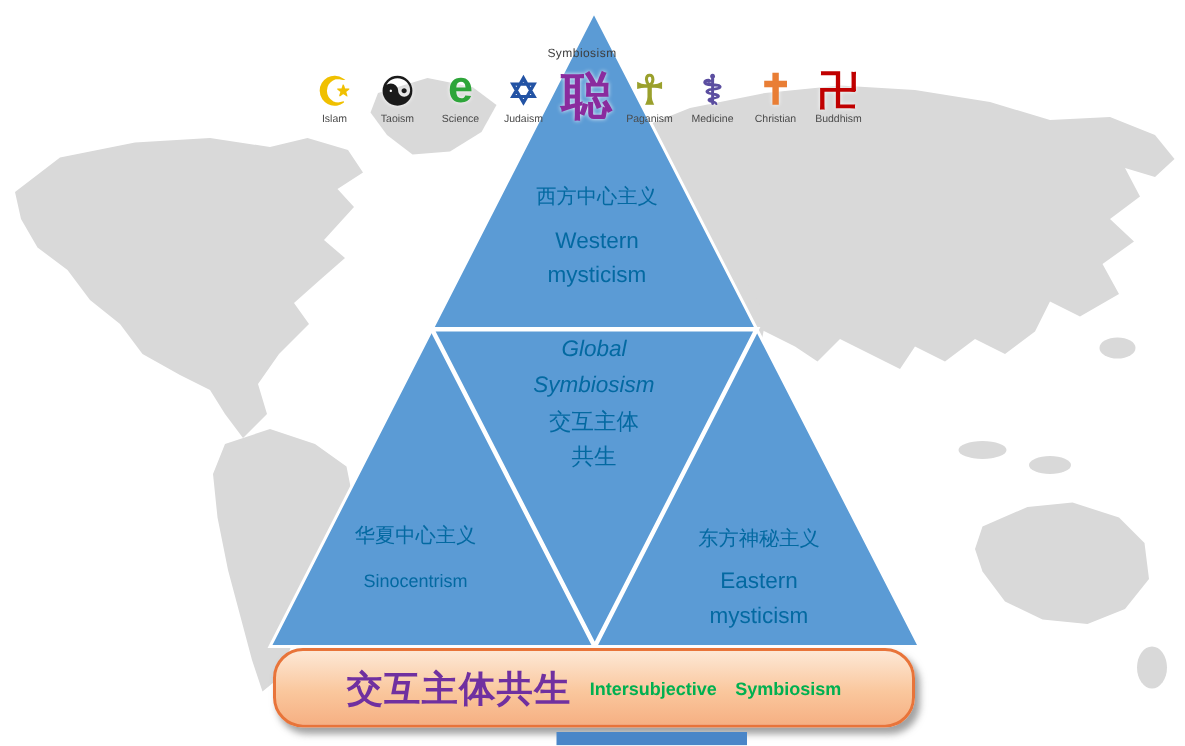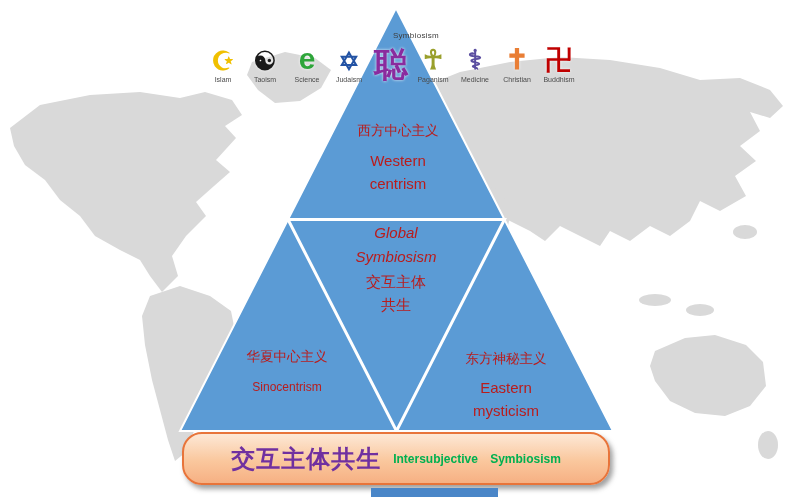--- a/index.html
+++ b/index.html
@@ -2,44 +2,44 @@
 <html style="--map-color: #d9d9d9; --tri-color: #5b9bd5; --bar-color: #4a86c8;"><head>
 <meta charset="utf-8">
 <style>
   * { margin:0; padding:0; box-sizing:border-box; }
   html,body { background:#fff; font-family:"Liberation Sans", sans-serif; }
   .slide { position:relative; width:790px; height:497px; background:#fff; overflow:hidden; }
   .slide svg.layer { position:absolute; left:0; top:0; width:790px; height:497px; }
   .map-land { fill:var(--map-color,#d9d9d9); }
   .tri { fill:var(--tri-color,#5b9bd5); }
 
-  .apex-label { position:absolute; left:416px; top:31px; transform:translateX(-50%);
+  .apex-label { position:absolute; left:388px; top:31px; transform:translateX(-50%);
                 font-size:8px; color:#3d3d3d; letter-spacing:.3px; }
 
   .symbols-row { position:absolute; left:391px; top:44px; transform:translateX(-50%);
                  display:flex; align-items:flex-end; gap:2px; }
   .symbol-cell { width:40px; display:flex; flex-direction:column; align-items:center;
                  justify-content:flex-end; }
   .symbol-glyph { font-weight:bold; line-height:1;
                   text-shadow:0 0 3px rgba(255,255,255,.9); }
   .symbol-label { font-size:7px; color:#4a4a4a; margin-top:2px; white-space:nowrap; }
 
-  .sec { position:absolute; color:#b91c1c; text-align:center; transform:translateX(-50%); }
+  .sec { position:absolute; color:#0369a1; text-align:center; transform:translateX(-50%); }
   .sec .zh { font-size:13.5px; }
   .sec .en { font-size:15px; line-height:1.5; margin:0 auto; }
 
   .sec-top   { left:398px; top:122px; width:140px; }
   .sec-top .zh { margin-bottom:10px; }
   .sec-top .en { width:80px; }
 
   .sec-center { left:396px; top:221px; width:120px; }
   .sec-center .en { width:100px; font-size:15px; line-height:1.6;font-style:italic; }
   .sec-center .zh { width:66px; margin:2px auto 0; font-size:15px; line-height:1.5; }
 
-  .sec-left  { left:287px; top:348px; width:120px;text-align:center; }
+  .sec-left  { left:277px; top:348px; width:120px;text-align:center; }
   .sec-left .zh { margin-bottom:12px; }
   .sec-left .en { font-size:12px; }
 
   .sec-right { left:506px; top:350px; width:120px; }
   .sec-right .zh { margin-bottom:9px; }
   .sec-right .en { width:90px; }
 
   .banner { position:absolute; left:182px; top:432px; width:428px; height:53px;
             border-radius:20px; border:2px solid #e8743a;
             background:linear-gradient(180deg,#fde8d6 0%,#fac79d 55%,#f6b083 100%);
@@ -110,21 +110,21 @@
         <div class="symbol-label">Christian</div>
       </div>
       <div class="symbol-cell">
         <div class="symbol-glyph" style="color: rgb(192, 0, 0); font-size: 27px;">卍</div>
         <div class="symbol-label">Buddhism</div>
       </div>
     </div>
 
   <div class="sec sec-top">
     <div class="zh">西方中心主义</div>
-    <div class="en">Western centrism</div>
+    <div class="en">Western mysticism</div>
   </div>
 
   <div class="sec sec-center">
     <div class="en">Global Symbiosism</div>
     <div class="zh">交互主体共生</div>
   </div>
 
   <div class="sec sec-left">
     <div class="zh">华夏中心主义</div>
     <div class="en">Sinocentrism</div>

